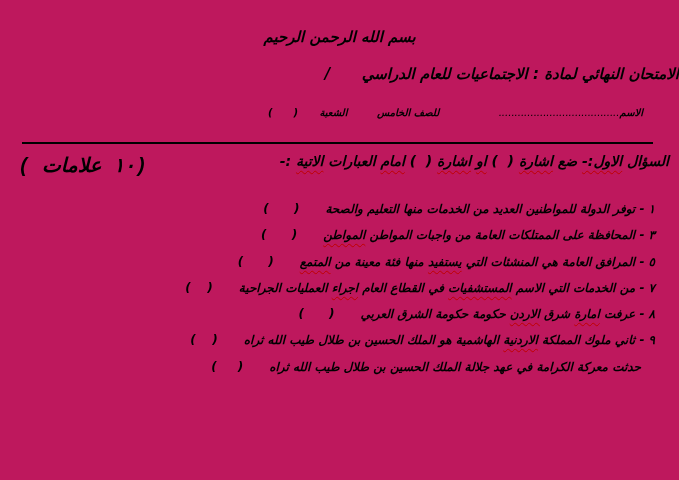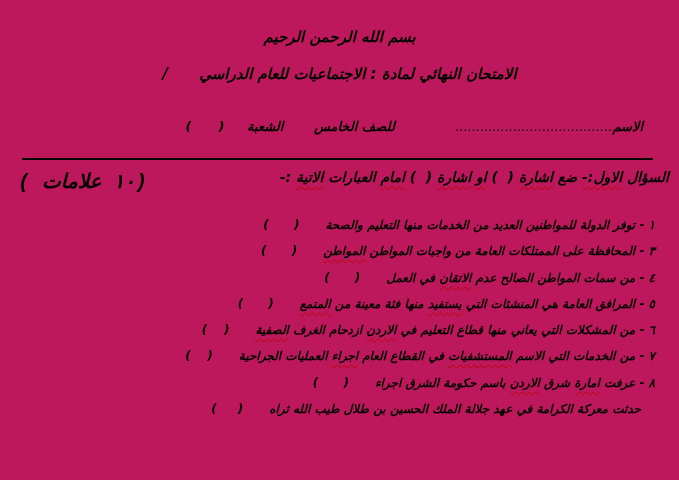--- a/index.html
+++ b/index.html
@@ -15,28 +15,27 @@
     direction:rtl;
     box-sizing:border-box;
     padding-top:28px;
   }
   .basmala{
     text-align:center;
     font-size:15px;
     letter-spacing:.5px;
   }
   .exam-title{
-    text-align:center;
     font-size:15px;
     margin-top:19px;
   }
   .name-row{
-    margin-top:36px;
+    margin-top:24px;
     padding:0 36px 0 40px;
-    font-size:13px;
+    font-size:10px;
     white-space:nowrap;
   }
   .name-dots{letter-spacing:1px;font-weight:normal;}
   .class-label{margin-right:56px;}
   .section-label{margin-right:26px;}
   .section-answer{margin-right:18px;}
   .divider{
     border:none;
     border-top:2.5px solid #000;
     margin:24px 26px 0 22px;
@@ -90,21 +89,20 @@
   <hr class="divider">
 
   <div class="q-row">
     <div class="q-header" id="q-header"><span>السؤال </span><span class="sq">الاول:-</span><span> ضع </span><span class="sq">اشارة</span><span> (&nbsp;&nbsp;) </span><span class="sq">او</span><span> </span><span class="sq">اشارة</span><span> (&nbsp;&nbsp;) </span><span class="sq">امام</span><span> العبارات </span><span class="sq">الاتية</span><span> :-</span></div>
     <div class="q-marks" dir="ltr">( ١٠ علامات)</div>
   </div>
 
   <div class="items" id="items">
       <div class="item"><span class="content"><span class="num">١ - </span><span>توفر الدولة للمواطنين العديد من الخدمات منها التعليم والصحة</span></span><span class="answer">(&nbsp;&nbsp;&nbsp;&nbsp;&nbsp;&nbsp;)</span></div>
       <div class="item"><span class="content"><span class="num">٣ - </span><span>المحافظة على الممتلكات العامة من واجبات المواطن </span><span class="sq">المواطن</span></span><span class="answer">(&nbsp;&nbsp;&nbsp;&nbsp;&nbsp;&nbsp;)</span></div>
-      <div class="item"><span class="content"><span class="num">٤ - </span><span>من سمات المواطن الصالح عدم </span><span class="sq">الاتقان</span><span> في العمل</span></span><span class="answer">(&nbsp;&nbsp;&nbsp;&nbsp;&nbsp;&nbsp;)</span></div>
       <div class="item"><span class="content"><span class="num">٥ - </span><span>المرافق العامة هي المنشئات التي </span><span class="sq">يستفيد</span><span> منها فئة معينة من </span><span class="sq">المتمع</span></span><span class="answer">(&nbsp;&nbsp;&nbsp;&nbsp;&nbsp;&nbsp;)</span></div>
-      <div class="item"><span class="content"><span class="num">٦ - </span><span>من المشكلات التي يعاني منها قطاع التعليم في </span><span class="sq">الاردن</span><span> ازدحام الغرف </span><span class="sq">الصفية</span></span><span class="answer">(&nbsp;&nbsp;&nbsp;&nbsp;)</span></div>
       <div class="item"><span class="content"><span class="num">٧ - </span><span>من الخدمات التي الاسم </span><span class="sq">المستشفيات</span><span> في القطاع العام </span><span class="sq">اجراء</span><span> العمليات الجراحية</span></span><span class="answer">(&nbsp;&nbsp;&nbsp;&nbsp;)</span></div>
-      <div class="item"><span class="content"><span class="num">٨ - </span><span>عرفت </span><span class="sq">امارة</span><span> شرق </span><span class="sq">الاردن</span><span> باسم حكومة الشرق اجراء</span></span><span class="answer">(&nbsp;&nbsp;&nbsp;&nbsp;&nbsp;&nbsp;)</span></div>
+      <div class="item"><span class="content"><span class="num">٨ - </span><span>عرفت </span><span class="sq">امارة</span><span> شرق </span><span class="sq">الاردن</span><span> حكومة حكومة الشرق العربي</span></span><span class="answer">(&nbsp;&nbsp;&nbsp;&nbsp;&nbsp;&nbsp;)</span></div>
+      <div class="item"><span class="content"><span class="num">٩ - </span><span>ثاني ملوك المملكة </span><span class="sq">الاردنية</span><span> الهاشمية هو الملك الحسين بن طلال طيب الله ثراه</span></span><span class="answer">(&nbsp;&nbsp;&nbsp;&nbsp;)</span></div>
       <div class="item"><span class="content"><span>حدثت معركة الكرامة في عهد جلالة الملك الحسين بن طلال طيب الله ثراه</span></span><span class="answer">(&nbsp;&nbsp;&nbsp;&nbsp;&nbsp;)</span></div>
     </div>
 
 </div>
 
 </body></html>

